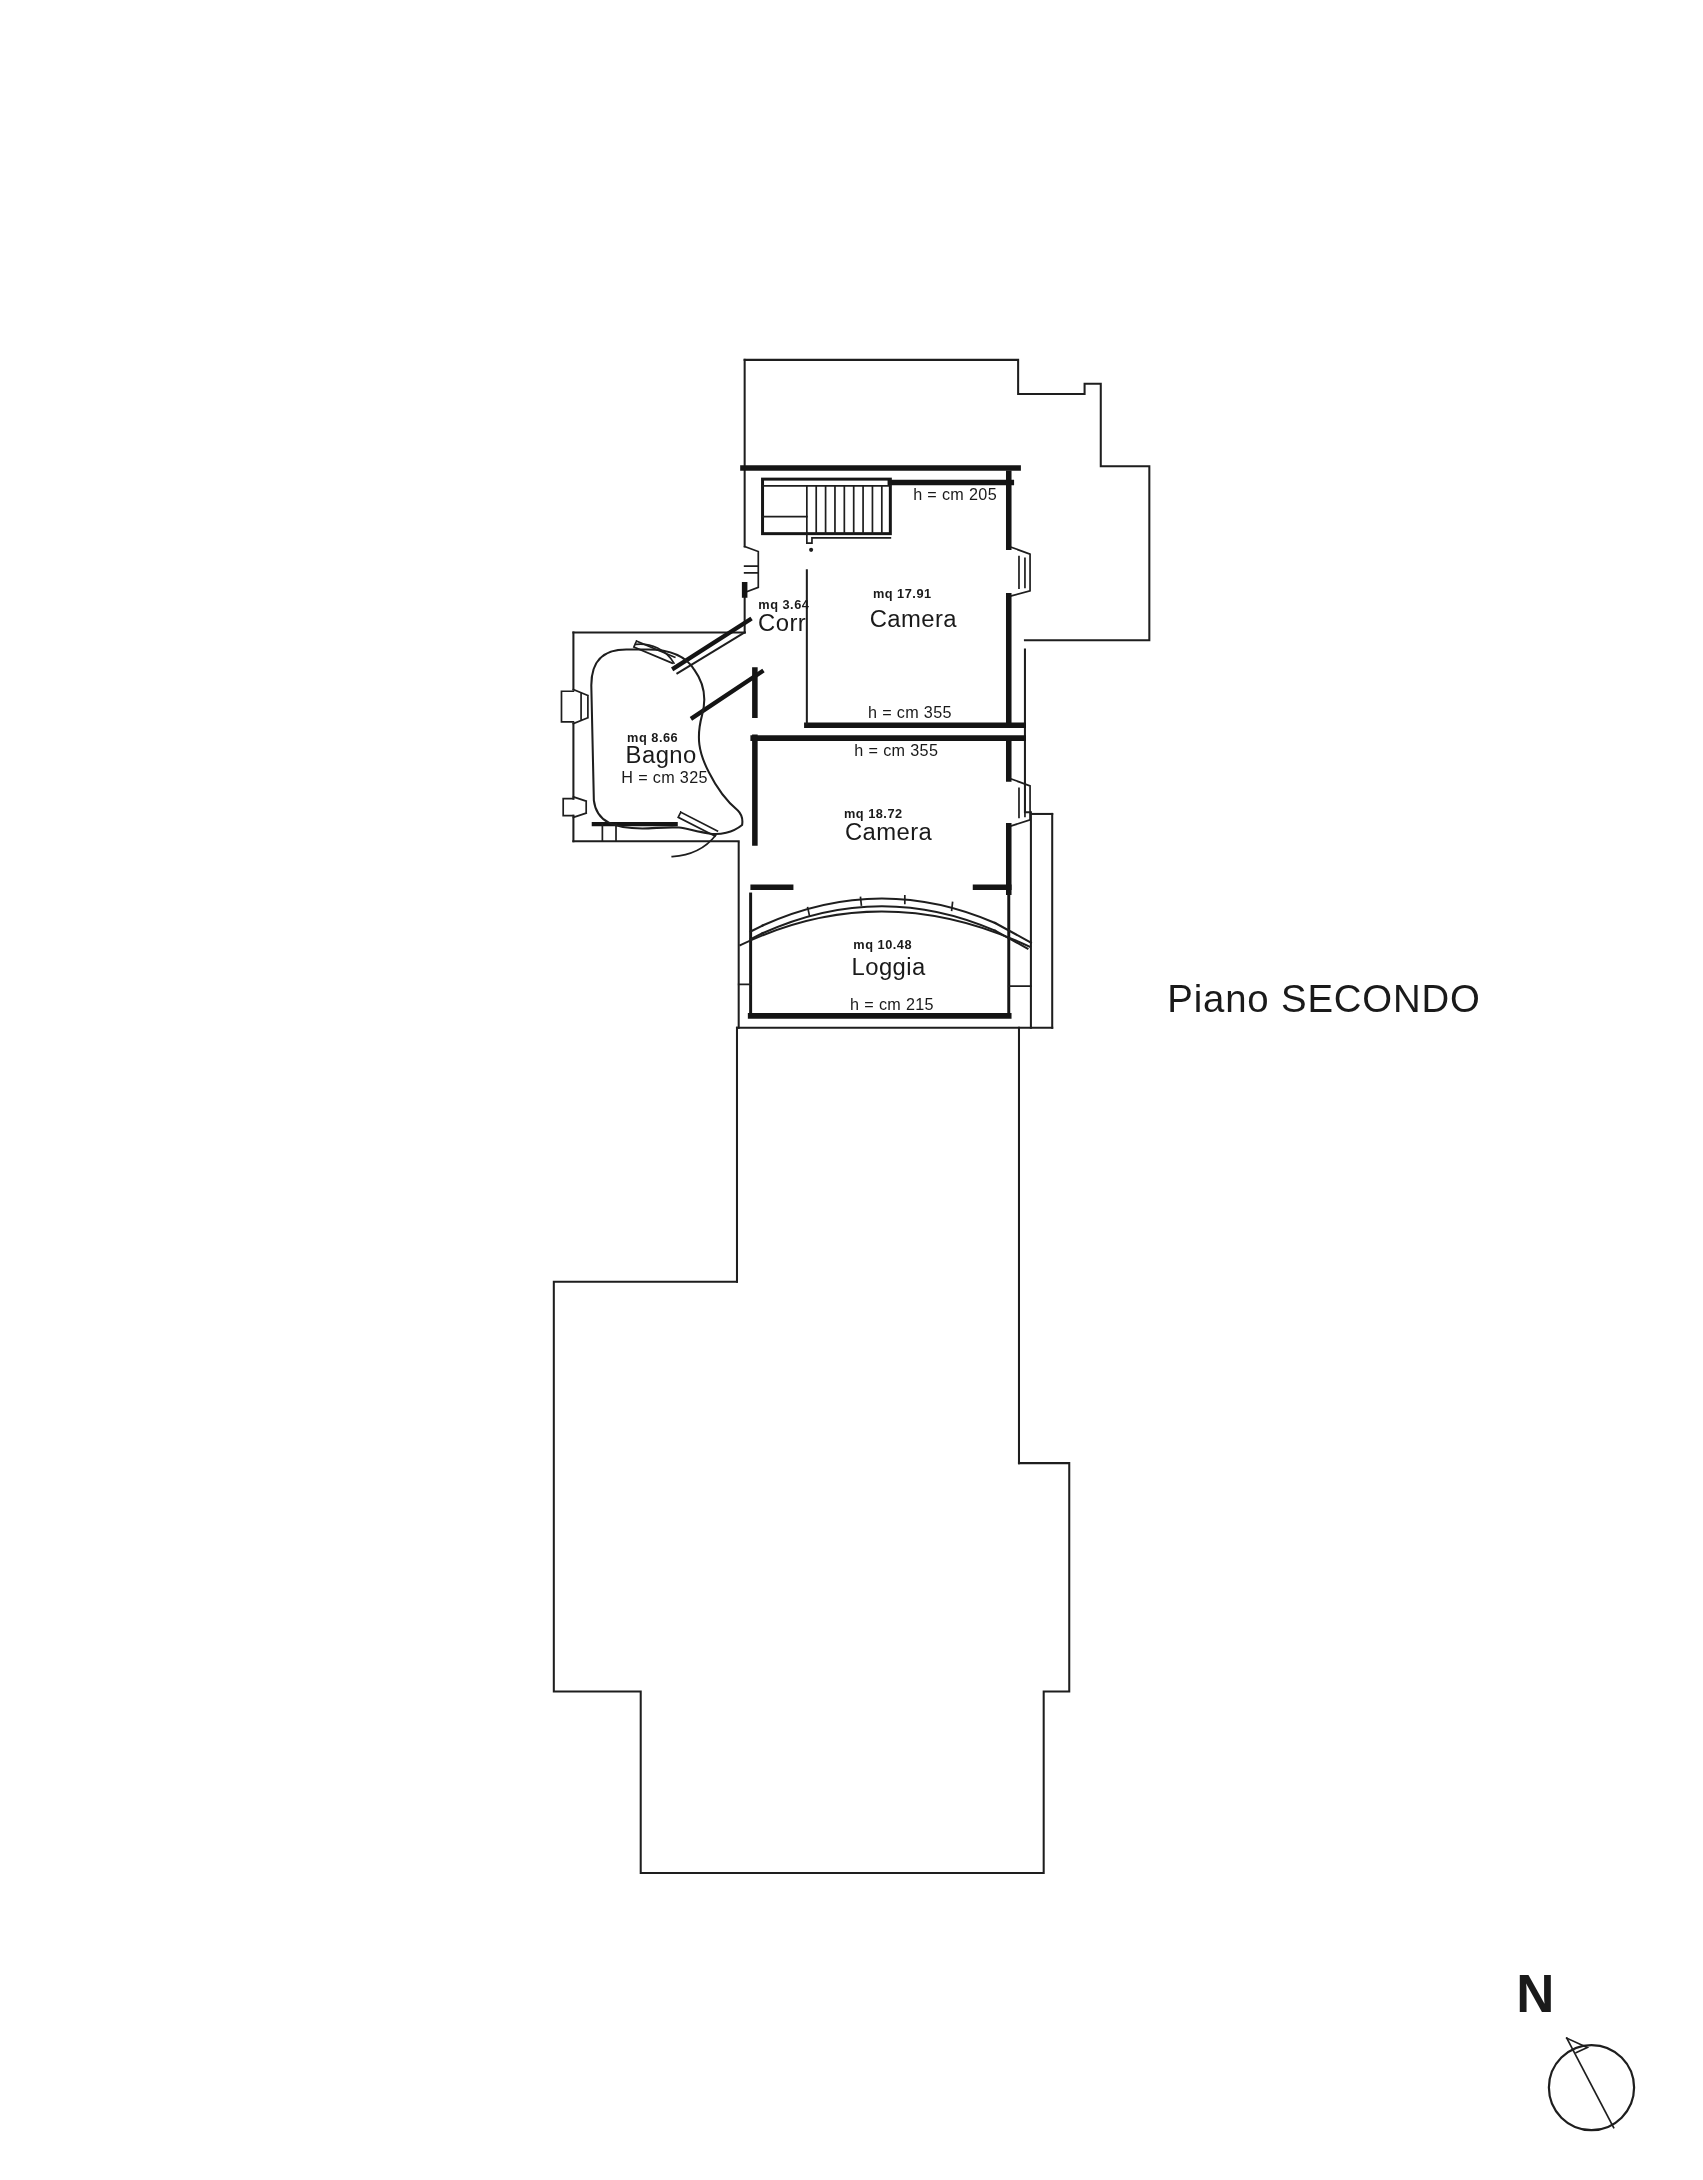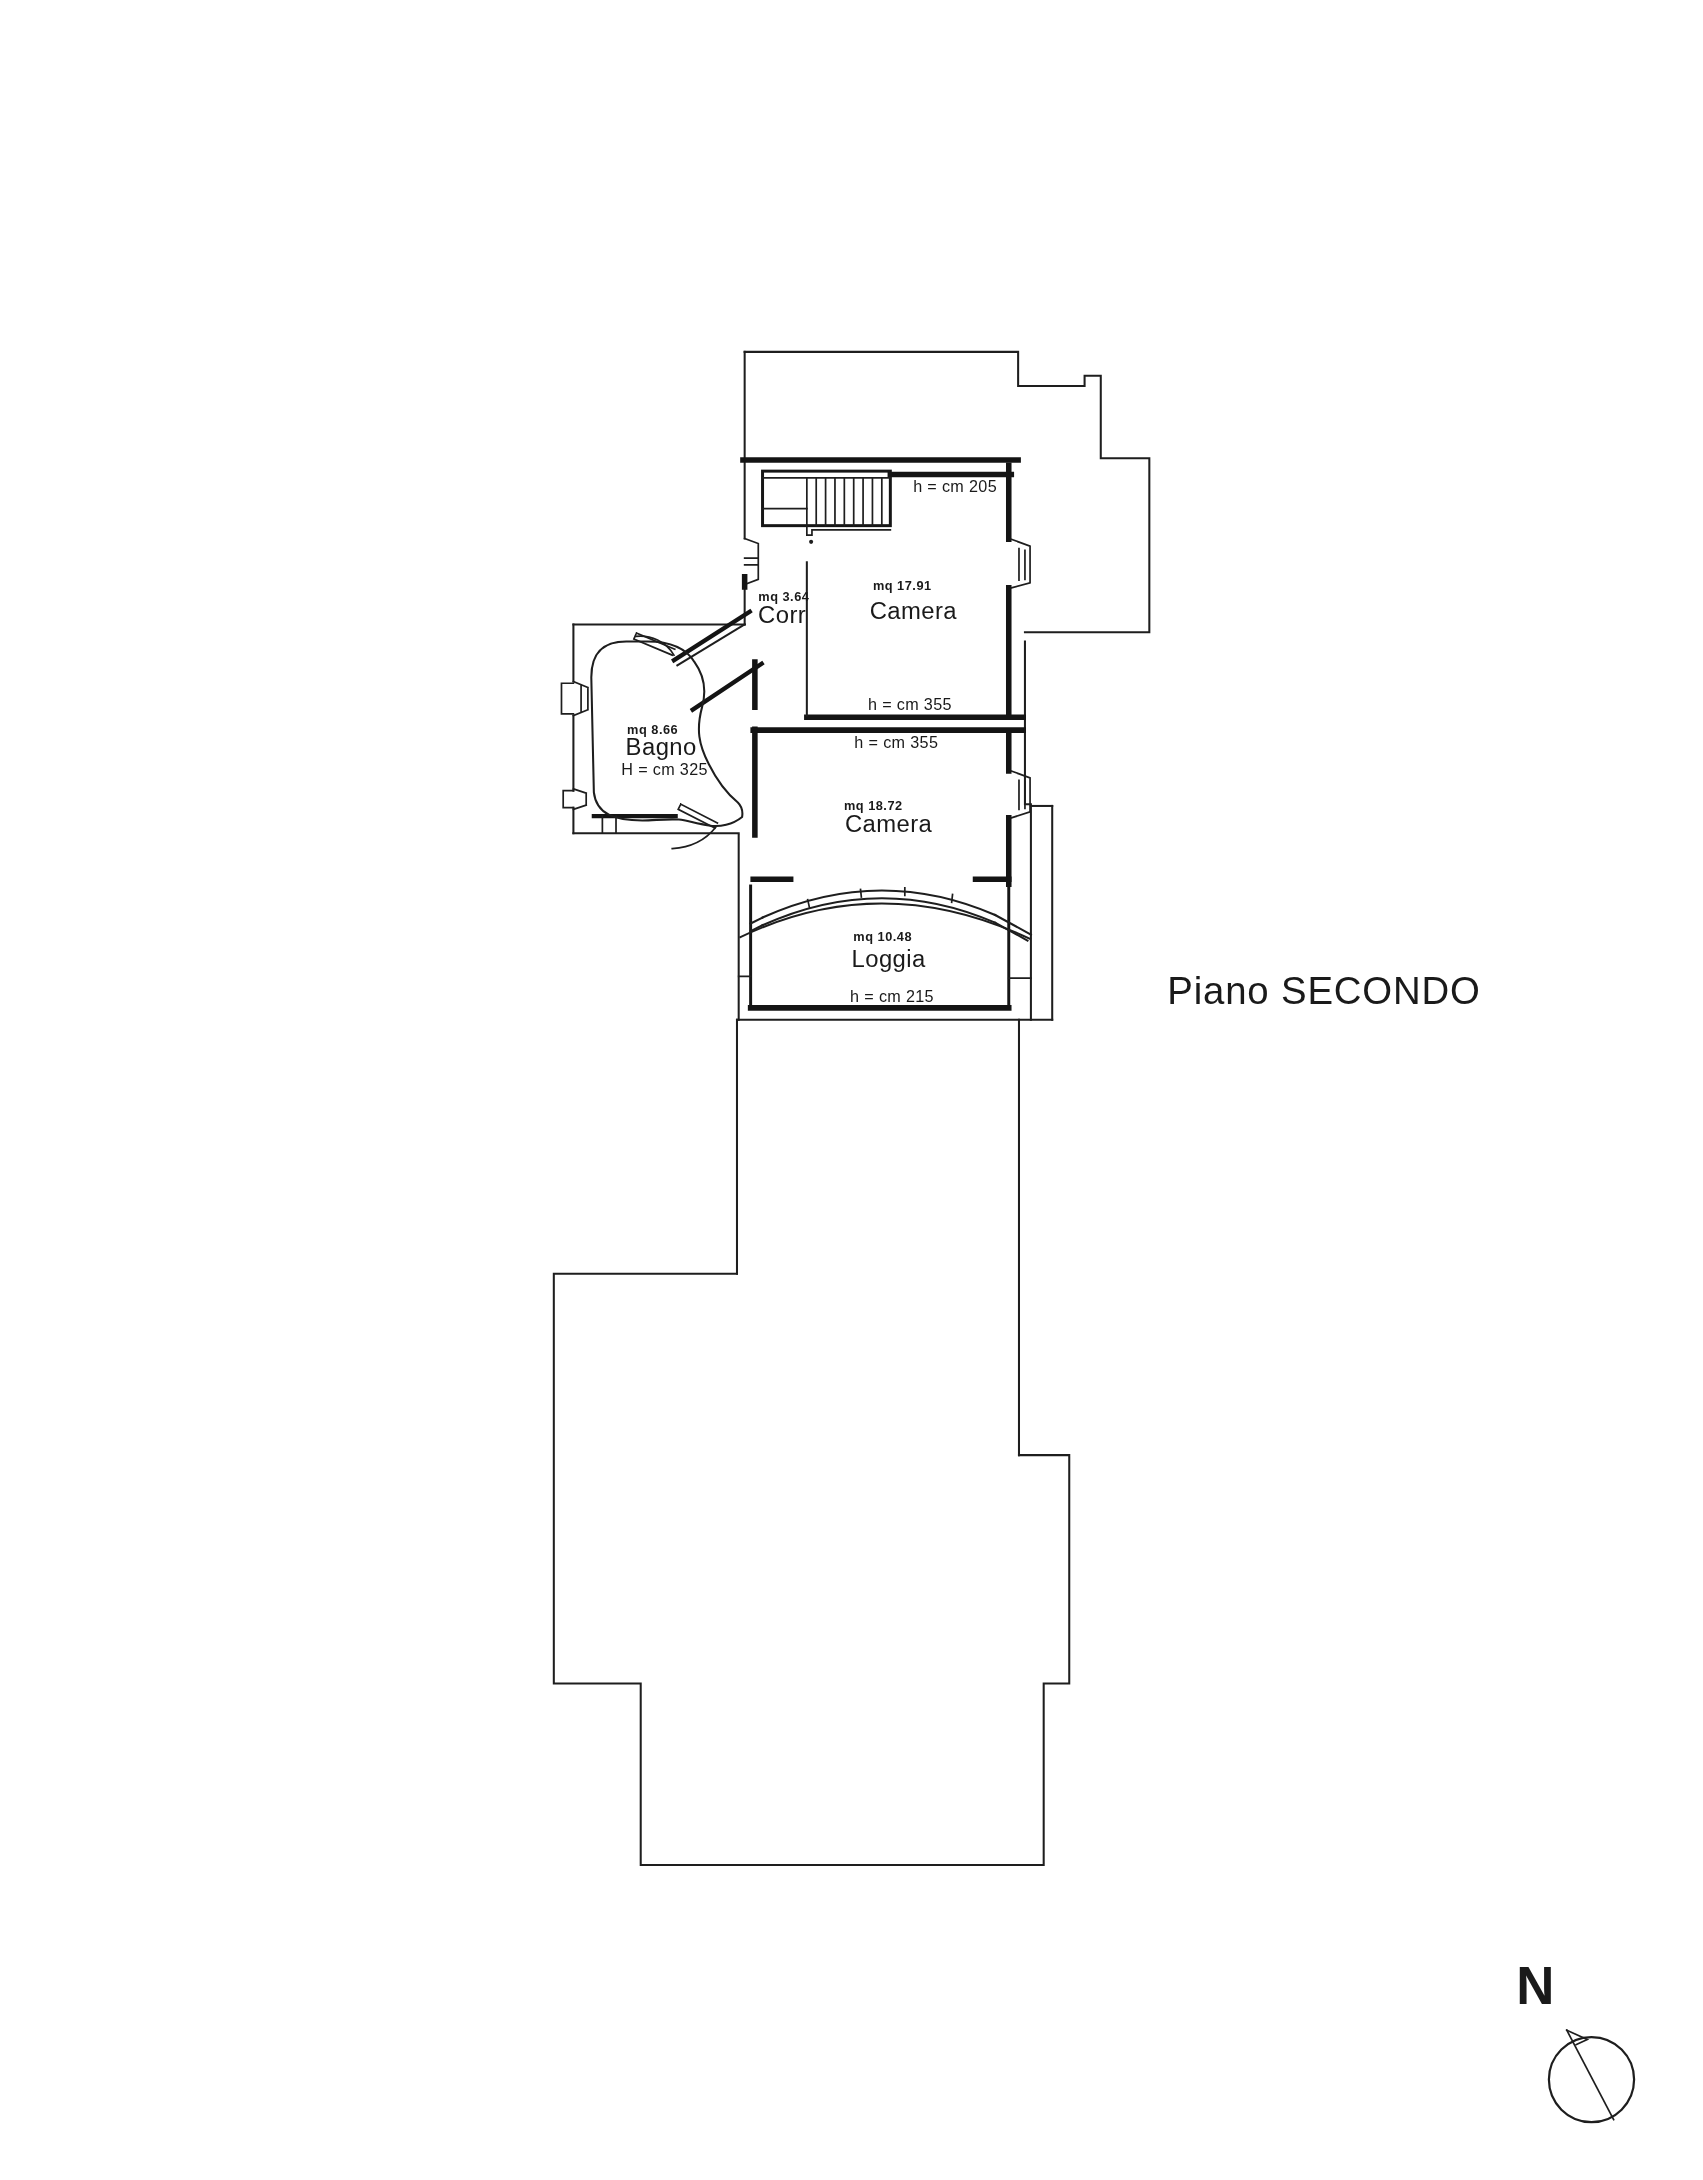--- a/index.html
+++ b/index.html
@@ -2,21 +2,21 @@
 <html style="font-size:13.6px"><head>
 <meta charset="utf-8">
 <style>
   html,body{margin:0;padding:0;}
   body{
     width:1704px;height:2181px;
     background:#ffffff;
     font-family:"Liberation Sans", sans-serif;
     position:relative;overflow:hidden;
   }
-  #plan-stage{position:absolute;left:0;top:0;width:1704px;height:1701px;}
+  #plan-stage{position:absolute;left:0;top:8px;width:1704px;height:1701px;}
   svg{display:block;}
   .thin{fill:none;stroke:#1e1e1e;stroke-width:2.4;stroke-linecap:square;stroke-linejoin:miter;}
   .thin2{fill:none;stroke:#1e1e1e;stroke-width:2;stroke-linecap:square;}
   .wall{fill:none;stroke:#141414;stroke-width:6.5;stroke-linecap:square;stroke-linejoin:miter;}
   .wall5{fill:none;stroke:#141414;stroke-width:5;stroke-linecap:square;}
   .wall4{fill:none;stroke:#161616;stroke-width:3.5;stroke-linecap:square;}
   text{fill:#1a1a1a;}
   .t-mq{font-size:15px;font-weight:700;letter-spacing:.6px;}
   .t-room{font-size:28px;font-weight:400;letter-spacing:.5px;}
   .t-h{font-size:19px;font-weight:500;letter-spacing:.4px;}

